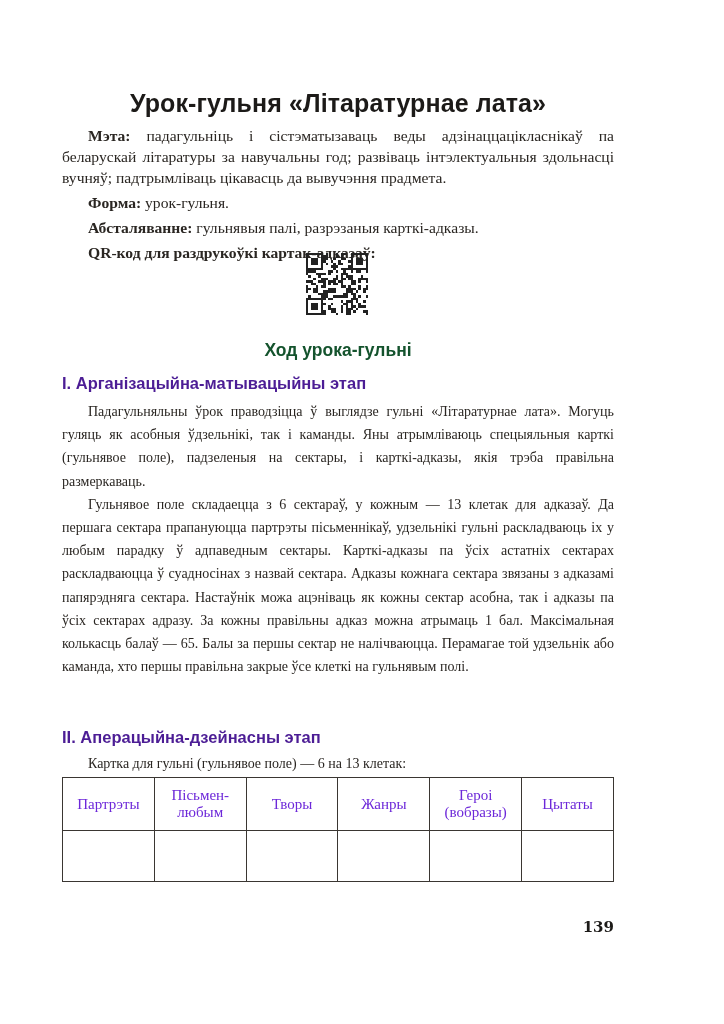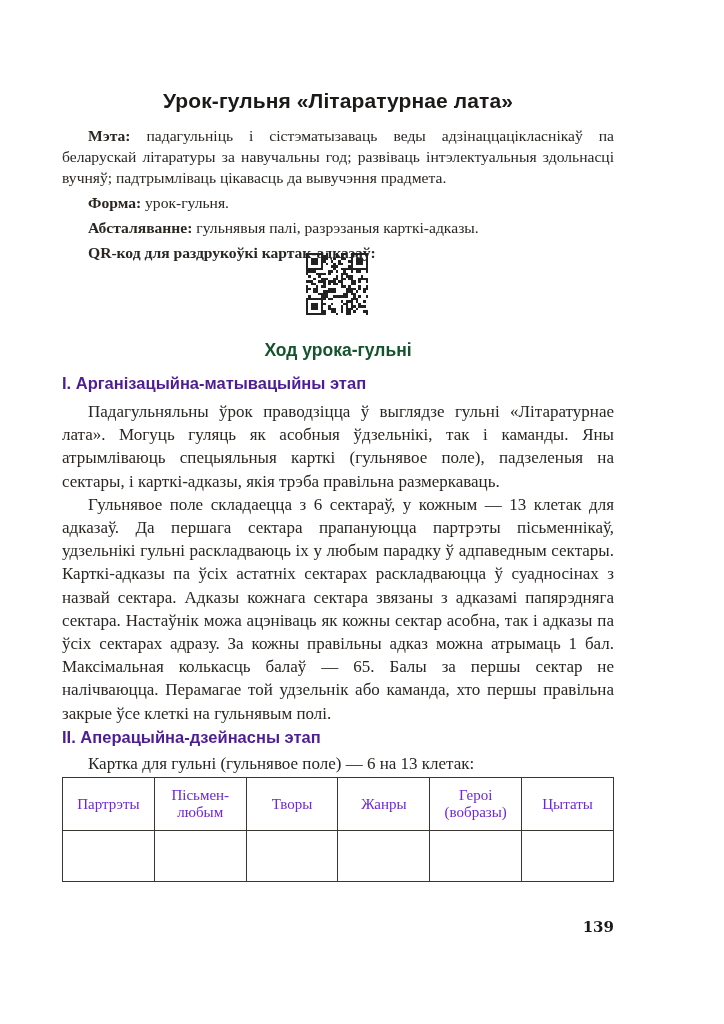--- a/index.html
+++ b/index.html
@@ -5,41 +5,41 @@
     html, body { margin: 0; padding: 0; }
     body {
       width: 724px; height: 1024px; background: #ffffff; position: relative; overflow: hidden;
       color: #2a2622;
       font-family: "Liberation Serif", "DejaVu Serif", serif;
     }
     .page { position: absolute; left: 62px; top: 0; width: 552px; }
     .title {
       position: absolute; top: 89px; left: 0; width: 552px; text-align: center;
       font-family: "Liberation Sans", "DejaVu Sans", sans-serif; font-weight: bold;
-      font-size: 21px; color: #1c1a18; letter-spacing: 0.1px;
+      font-size: 25px; color: #1c1a18; letter-spacing: 0.1px;
     }
     .meta-block { position: absolute; top: 125px; left: 0; width: 552px; font-size: 15.6px; line-height: 21px; }
     .p { text-align: justify; text-align-last: left; margin: 0; text-indent: 26px; }
     .meta-line { margin: 16px 0 0 26px; line-height: 21px; margin-top: 4px; }
     .label { font-weight: bold; }
     .qr {
       position: absolute; top: 253px; left: 244px; width: 62px; height: 62px;
       display: grid; grid-template-columns: repeat(25, 1fr); grid-template-rows: repeat(25, 1fr);
     }
     .qr span { display: block; }
     .qr .on { background: #222; }
     .h2 {
       position: absolute; top: 340px; left: 0; width: 552px; text-align: center;
       font-family: "Liberation Sans", "DejaVu Sans", sans-serif; font-weight: bold; font-size: 17.5px; color: #14532d;
     }
     .h3 {
       position: absolute; left: 0; width: 552px;
       font-family: "Liberation Sans", "DejaVu Sans", sans-serif; font-weight: bold; font-size: 16.5px; color: #4c1d95;
     }
-    .body-text { position: absolute; left: 0; width: 552px; font-size: 17px; line-height: 23.2px; }
+    .body-text { position: absolute; left: 0; width: 552px; font-size: 14px; line-height: 23.2px; }
     table.game {
       position: absolute; top: 777px; left: 0; width: 552px; border-collapse: collapse;
       font-size: 15px; color: #6d28d9;
     }
     table.game td {
       border: 1.3px solid #3a3632; text-align: center; vertical-align: middle; width: 16.66%;
       line-height: 17px; padding: 0 2px;
     }
     table.game tr.head td { height: 52px; }
     table.game tr.blank td { height: 50px; }

